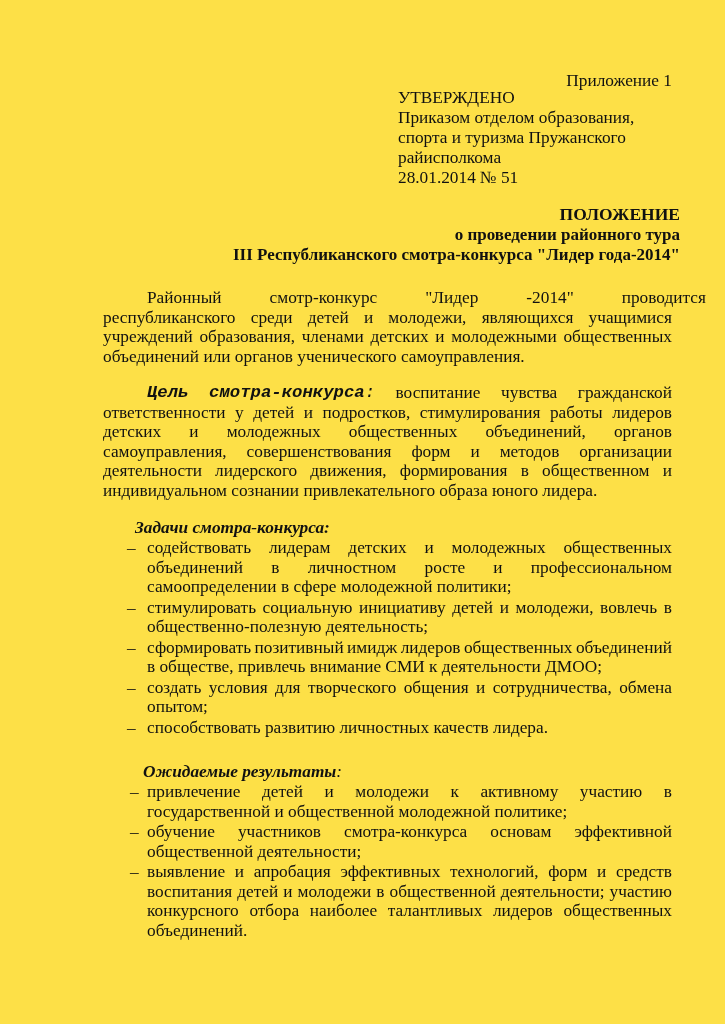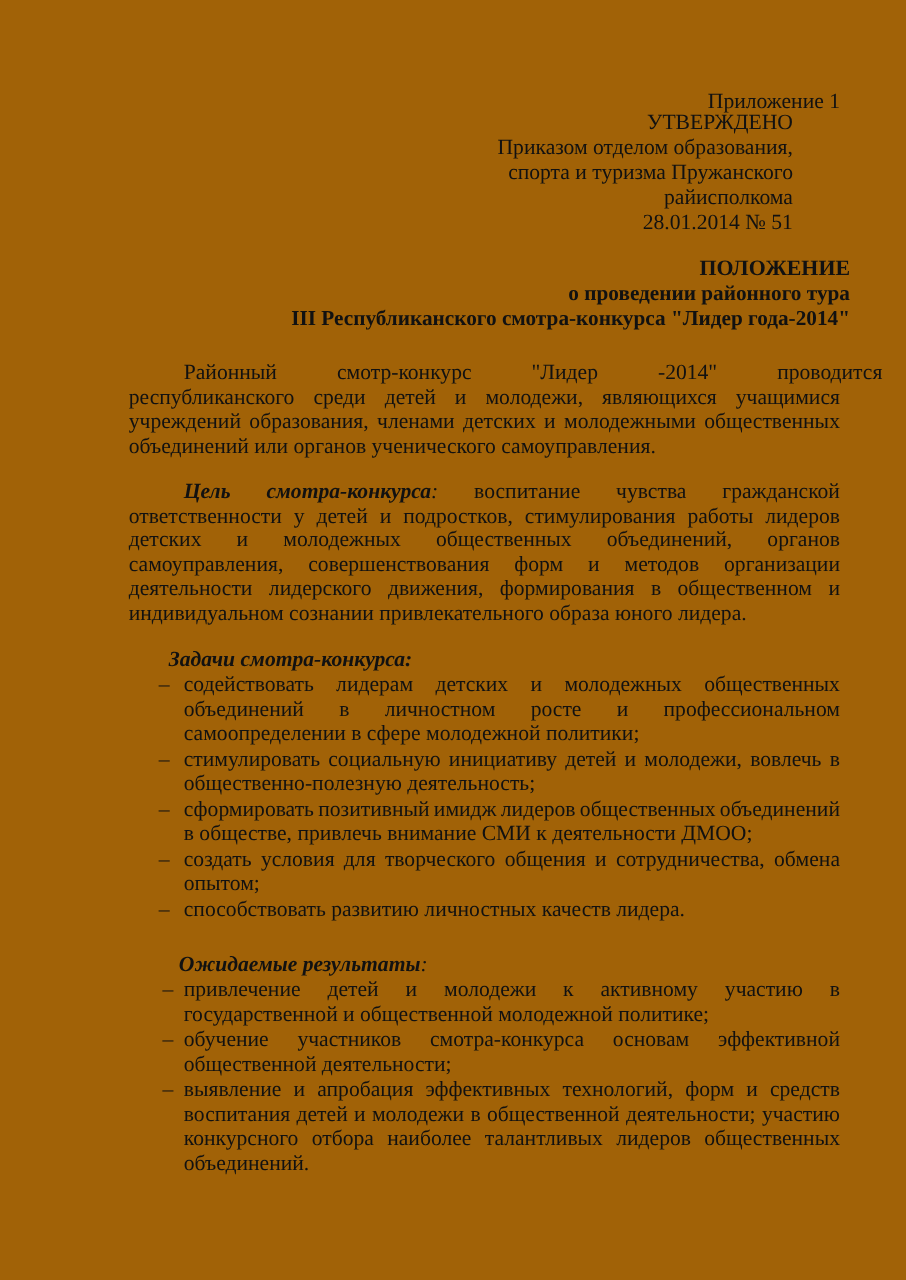--- a/index.html
+++ b/index.html
@@ -1,28 +1,28 @@
 <!DOCTYPE html>
 <html><head>
 <meta charset="utf-8">
 <style>
   html, body { margin:0; padding:0; background:#ffffff; }
   body { width:725px; height:1024px; position:relative; overflow:hidden;
          font-family:"Liberation Serif", "DejaVu Serif", serif; color:#111111; font-size:17.3px; }
-  .page { position:absolute; left:0; top:0; width:725px; height:1024px; background:#a16207; }
+  .page { position:absolute; left:0; top:0; width:725px; height:1024px; background:#fde047; }
   .appendix { position:absolute; top:71px; right:53px; font-size:17.3px; line-height:20px; }
   .approval { position:absolute; top:88px; left:398px; font-size:17.3px; line-height:20px; }
-  .approval div { white-space:nowrap;text-align:right; }
+  .approval div { white-space:nowrap; }
   .title-block { position:absolute; top:204px; left:100px; width:580px; text-align:right; font-weight:bold; line-height:20.5px; }
   .title-block .t1 { font-size:17.5px; }
   .title-block .t2, .title-block .t3 { font-size:17px; }
   .para { position:absolute; left:103px; width:569px; text-align:justify; text-align-last:left; line-height:19.6px; font-size:17.3px; }
   .para1 { top:288px; }
   .para2 { top:383px; }
-  .em { font-weight:bold; font-style:italic; }
+  .em { font-weight:bold; font-style:italic;font-family:Liberation Mono, monospace; }
   .heading { position:absolute; font-weight:bold; font-style:italic; font-size:17.3px; line-height:20px; }
   .h-tasks { top:518px; left:135px; }
   .h-results { top:762px; left:143px; }
   .list { position:absolute; left:103px; width:569px; margin:0; padding:0; list-style:none; font-size:17.3px; line-height:19.6px; }
   .list li { position:relative; padding-left:44px; }
   .list li .dash { position:absolute; left:24px; top:0; }
   .list-tasks { top:538px; }
   .list-results { top:782px; }
   .list-results li { padding-left:44px; }
   .list-results li .dash { left:27px; }

